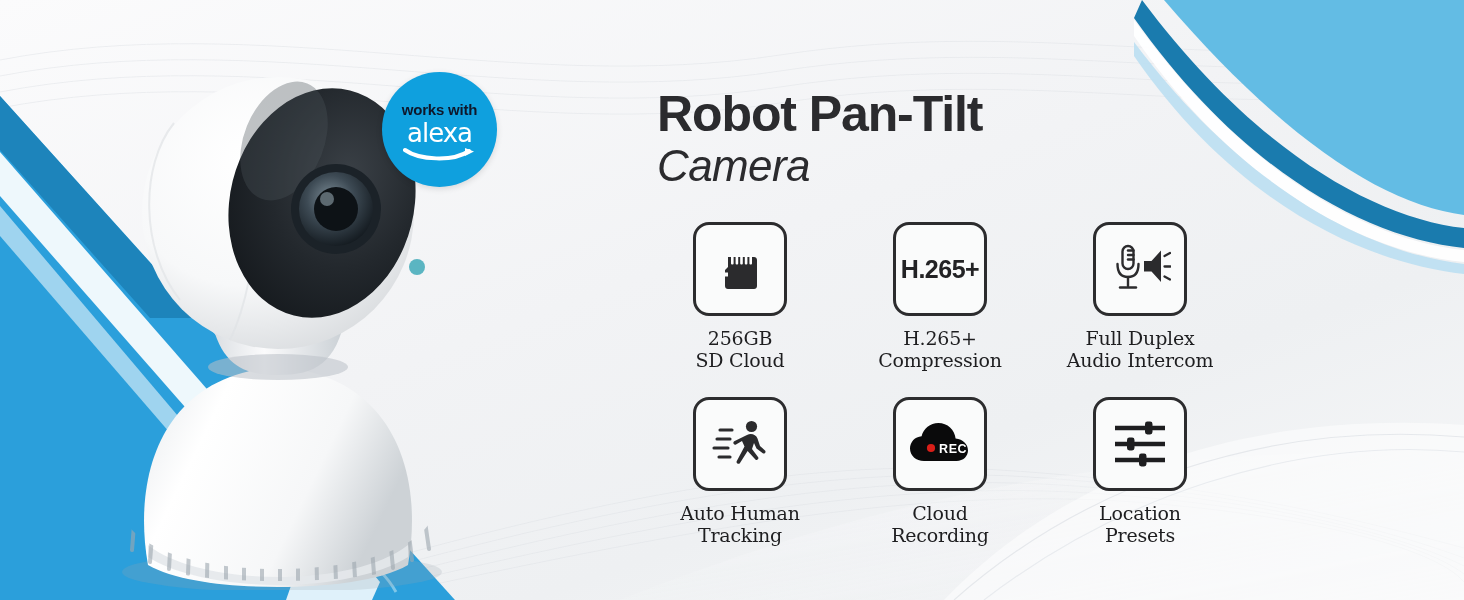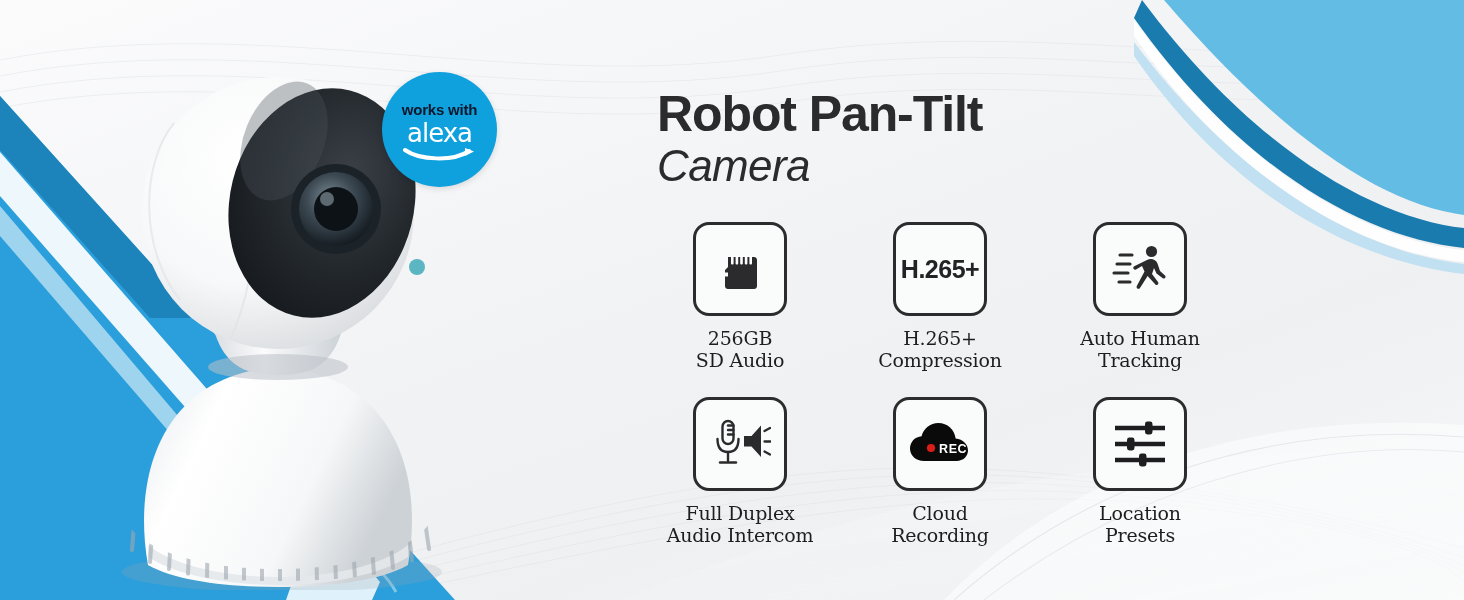--- a/index.html
+++ b/index.html
@@ -220,50 +220,29 @@
             <rect x="19" y="14.5" width="2.6" height="9" rx="1"></rect>
             <rect x="23.6" y="14.5" width="2.6" height="9" rx="1"></rect>
             <rect x="28.2" y="14.5" width="2.6" height="9" rx="1"></rect>
             <rect x="32.8" y="14.5" width="2.6" height="9" rx="1"></rect>
             <rect x="37.4" y="14.5" width="2.6" height="9" rx="1"></rect>
           </g>
           <path d="M13,31.5 L16,31.5 L16,35.5 L13,35.5 Z" fill="#fafbfb"></path>
         </svg>
       </div>
       <div class="flabel">256GB
-SD Audio</div>
+SD Cloud</div>
     </div>
 
     <div class="feature">
       <div class="fbox">
         <span class="fbox-text">H.265+</span>
       </div>
       <div class="flabel">H.265+
 Compression</div>
-    </div>
-
-    <div class="feature">
-      <div class="fbox">
-        <svg width="58" height="58" viewBox="0 0 58 58">
-          <g stroke="#2b2b2d" stroke-width="3.1" stroke-linecap="round">
-            <line x1="9" y1="15" x2="21" y2="15"></line>
-            <line x1="6" y1="24" x2="19" y2="24"></line>
-            <line x1="3" y1="33" x2="17" y2="33"></line>
-            <line x1="8" y1="42" x2="19" y2="42"></line>
-          </g>
-          <circle cx="40.5" cy="11.5" r="5.6" fill="#2b2b2d"></circle>
-          <path d="M36,20 C40,18 45,19.5 46.5,23.5 L49,31 L54,35.5
-                   C55.5,37 53.5,39.5 51.8,38.2 L45.5,33.5 L43,28
-                   L41,34 L47,42 C48.4,43.6 46,46 44.4,44.4 L36.6,36
-                   L29,48 C27.8,50 24.6,48.2 25.8,46 L33.5,31.5 L31,26
-                   L25,29.5 C23,30.7 21.2,27.6 23.2,26.3 Z" fill="#2b2b2d"></path>
-        </svg>
-      </div>
-      <div class="flabel">Auto Human
-Tracking</div>
     </div>
 
     <div class="feature">
       <div class="fbox">
         <svg width="62" height="54" viewBox="0 0 62 54">
           <g fill="none" stroke="#2b2b2d" stroke-width="2.4" stroke-linecap="round" stroke-linejoin="round">
             <rect x="13.5" y="4" width="11" height="23" rx="5.5"></rect>
             <line x1="19" y1="8.5" x2="24.5" y2="8.5"></line>
             <line x1="19" y1="13" x2="24.5" y2="13"></line>
             <line x1="19" y1="17.5" x2="24.5" y2="17.5"></line>
@@ -278,20 +257,41 @@
             <line x1="55.5" y1="34.5" x2="61" y2="37.5"></line>
           </g>
         </svg>
       </div>
       <div class="flabel">Full Duplex
 Audio Intercom</div>
     </div>
 
     <div class="feature">
       <div class="fbox">
+        <svg width="58" height="58" viewBox="0 0 58 58">
+          <g stroke="#2b2b2d" stroke-width="3.1" stroke-linecap="round">
+            <line x1="9" y1="15" x2="21" y2="15"></line>
+            <line x1="6" y1="24" x2="19" y2="24"></line>
+            <line x1="3" y1="33" x2="17" y2="33"></line>
+            <line x1="8" y1="42" x2="19" y2="42"></line>
+          </g>
+          <circle cx="40.5" cy="11.5" r="5.6" fill="#2b2b2d"></circle>
+          <path d="M36,20 C40,18 45,19.5 46.5,23.5 L49,31 L54,35.5
+                   C55.5,37 53.5,39.5 51.8,38.2 L45.5,33.5 L43,28
+                   L41,34 L47,42 C48.4,43.6 46,46 44.4,44.4 L36.6,36
+                   L29,48 C27.8,50 24.6,48.2 25.8,46 L33.5,31.5 L31,26
+                   L25,29.5 C23,30.7 21.2,27.6 23.2,26.3 Z" fill="#2b2b2d"></path>
+        </svg>
+      </div>
+      <div class="flabel">Auto Human
+Tracking</div>
+    </div>
+
+    <div class="feature">
+      <div class="fbox">
         <svg width="64" height="46" viewBox="0 0 64 46">
           <path d="M16,40 C8,40 2,34.5 2,27.5 C2,21 7,15.6 13.6,15.2
                    C15.4,7.6 22.2,2 30.4,2 C39.4,2 46.8,8.8 47.6,17.6
                    C55,18.2 60,23.4 60,29.6 C60,35.4 55.2,40 48.6,40 Z" fill="#0a0a0b"></path>
           <circle cx="23" cy="27" r="4.1" fill="#D91E18"></circle>
           <text x="31" y="32" font-family="Liberation Sans, sans-serif" font-size="12.5" font-weight="bold" fill="#ffffff" letter-spacing="0.6">REC</text>
         </svg>
       </div>
       <div class="flabel">Cloud
 Recording</div>

